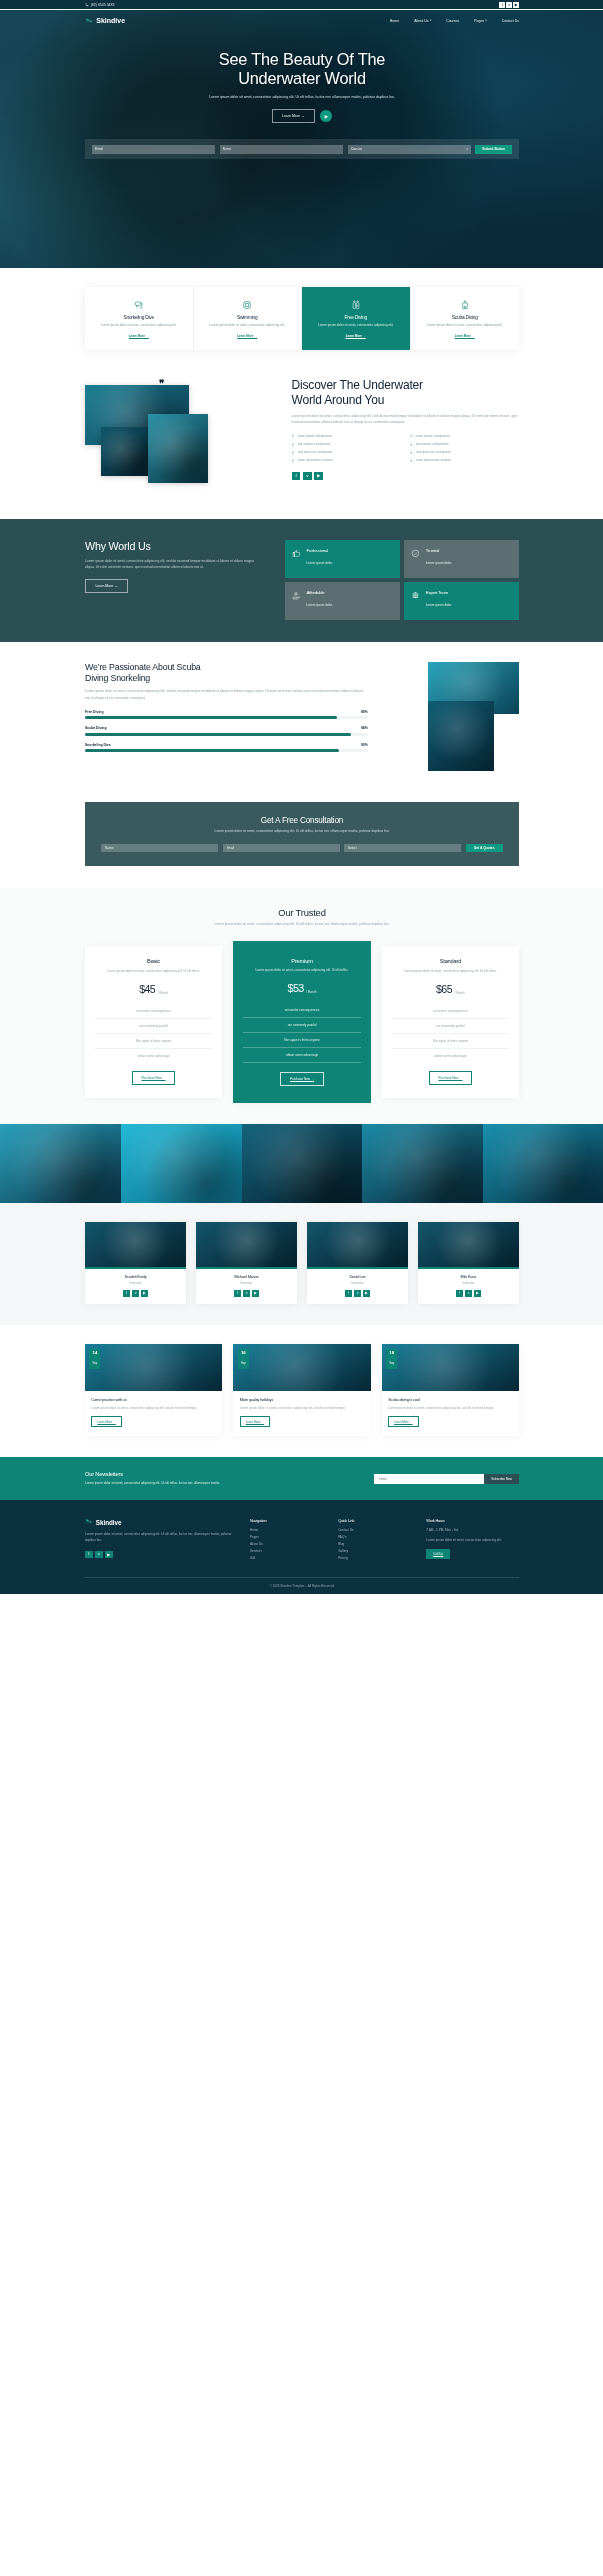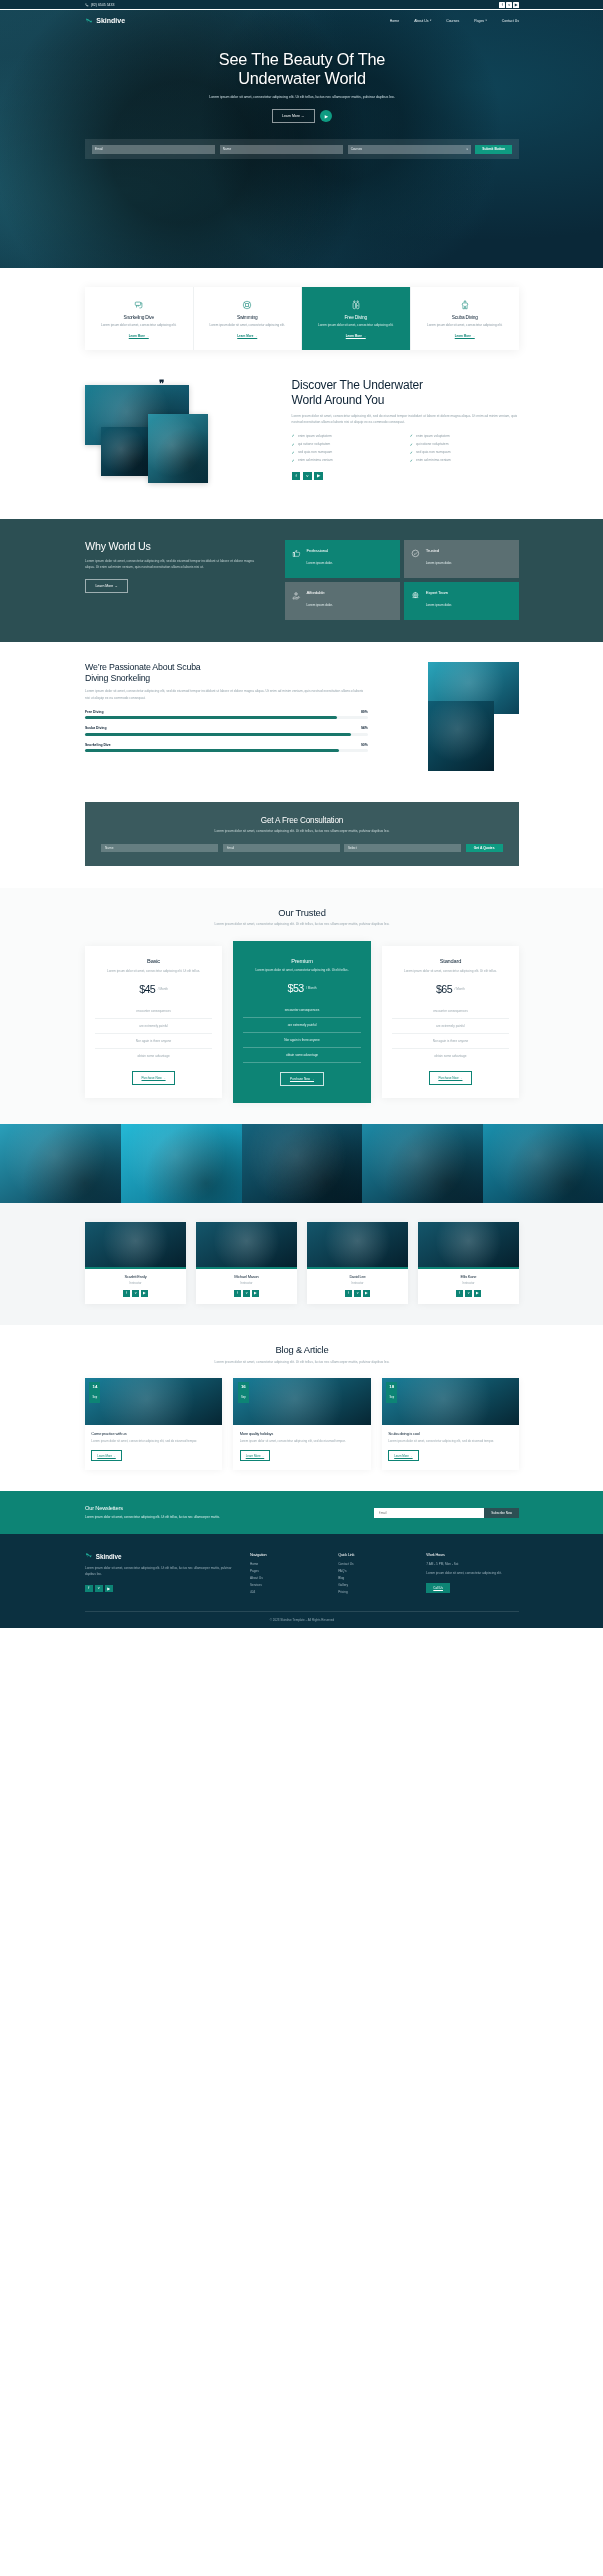--- a/index.html
+++ b/index.html
@@ -119,21 +119,21 @@
   .sec-head{text-align:center;margin-bottom:12.6px}
   .sec-head h2{font-size:9.4px;color:#0d2234}
   .sec-head p{font-size:3.3px;color:#96a4ac;margin-top:4.4px;line-height:1.8}
   .price-grid{display:grid;grid-template-columns:repeat(3,1fr);gap:11.3px;align-items:center}
   .pcard{background:#fff;padding:12.6px 10px;text-align:center;box-shadow:0 1.3px 8.8px rgba(0,0,0,.06)}
   .pcard.feat{background:#0d8475;padding:17px 10px;color:#fff}
   .pcard h3{font-size:5.7px;color:#0d2234}
   .pcard.feat h3{color:#fff}
   .pcard .pd{font-size:3.1px;color:#9aa7ae;margin-top:4.4px;line-height:1.75}
   .pcard.feat .pd{color:#d6ecea}
-  .amt{margin:8.8px 0 8.8px;display:flex;align-items:center;justify-content:center;gap:2.5px}
+  .amt{margin:8.8px 0 8.8px;display:flex;align-items:flex-end;justify-content:center;gap:2.5px}
   .amt b{font-size:10.7px;color:#0d2234;letter-spacing:-0.6px}
   .pcard.feat .amt b{color:#fff}
   .amt i{font-style:normal;font-size:3.1px;color:#9aa7ae}
   .pcard.feat .amt i{color:#d6ecea}
   .feat-li{font-size:3.1px;color:#9aa7ae;padding:5px 0;border-bottom:0.6px solid #eef1f2}
   .pcard.feat .feat-li{color:#e3f3f0;border-bottom:0.6px solid rgba(255,255,255,.25)}
   .feat-li:last-of-type{border-bottom:0}
   .buy{margin-top:8.8px;display:inline-block;border:0.6px solid #0d8475;color:#0d8475;font-size:3.1px;padding:3.8px 8.8px}
   .pcard.feat .buy{border-color:rgba(255,255,255,.8);color:#fff}
 
@@ -610,24 +610,20 @@
           </div>
         </div>
       </div>
 
     </div>
   </div>
 </section>
 
 <section class="blog">
   <div class="wrap">
-    <div class="sec-head">
-      <h2 class="hd">Blog &amp; Article</h2>
-      <p>Lorem ipsum dolor sit amet, consectetur adipiscing elit. Ut elit tellus, luctus nec ullamcorper mattis, pulvinar dapibus leo.</p>
-    </div>
     <div class="blog-grid">
 
       <div class="bcard">
         <div class="bph">
           <div class="bdate">
             <b>14</b>
             <i>Sep</i>
           </div>
         </div>
         <div class="bbody">

